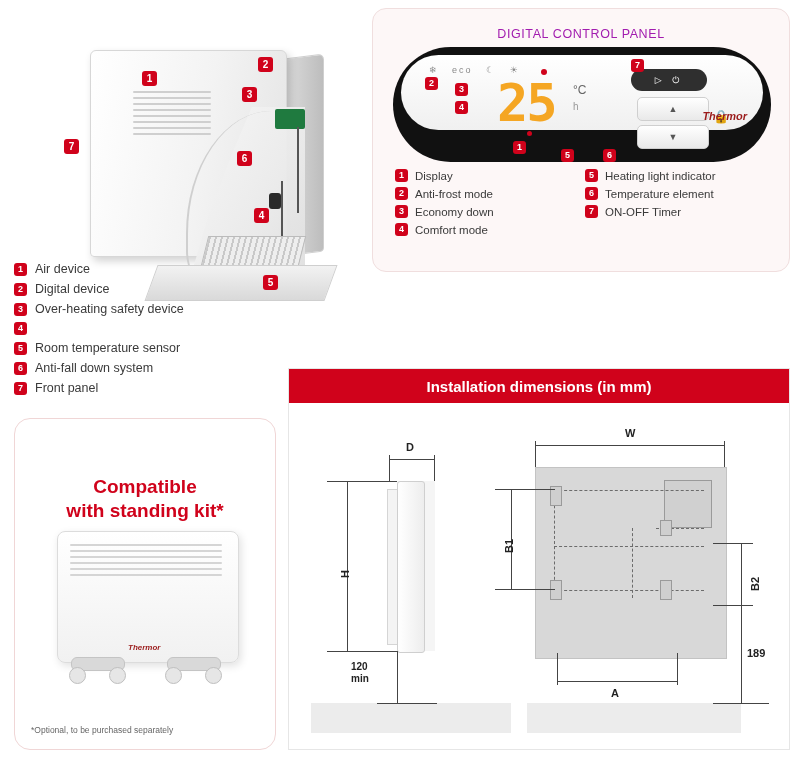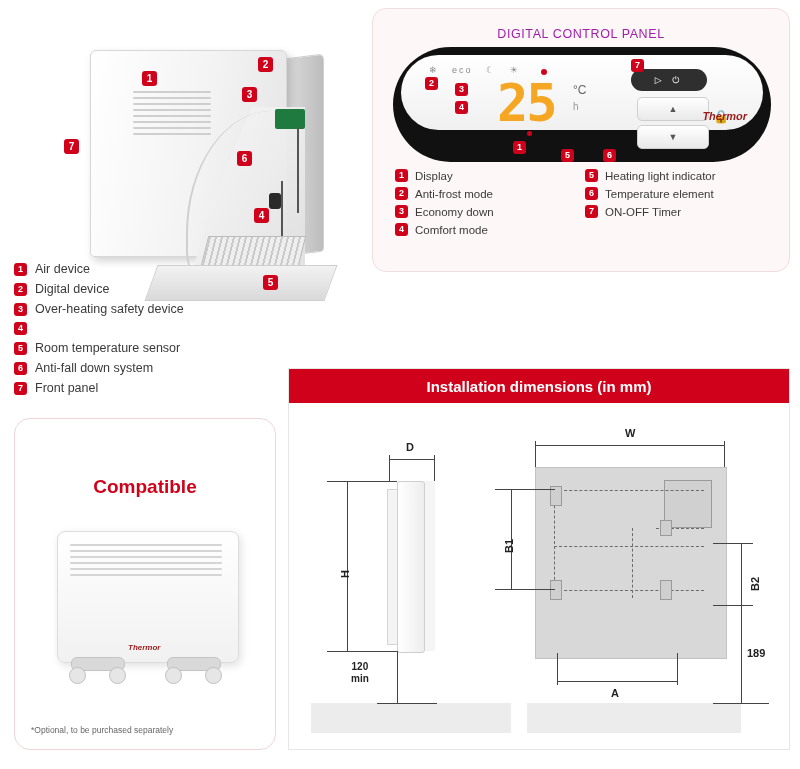--- a/index.html
+++ b/index.html
@@ -290,20 +290,21 @@
         <div class="badge xs">7</div>
         <div class="txt">ON-OFF Timer</div>
       </div>
     </div>
   </div>
 </div>
 
 <div class="abs" id="kit-card">
   <div id="kit-title">
     <div>Compatible</div>
+    <div>with standing kit*</div>
   </div>
 
   <div class="kit-heater">
     <div class="kit-grille">
       <i></i>
         <i></i>
         <i></i>
         <i></i>
         <i></i>
         <i></i>
@@ -337,21 +338,21 @@
     <div class="tick" style="left:145px;top:52px;width:1px;height:26px;"></div>
     <div class="dimlabel" style="left:117px;top:38px;">D</div>
 
     <div class="tick" style="left:58px;top:78px;width:1px;height:170px;"></div>
     <div class="tick" style="left:38px;top:78px;width:70px;height:1px;"></div>
     <div class="tick" style="left:38px;top:248px;width:70px;height:1px;"></div>
     <div class="dimlabel rot" style="left:50px;top:175px;">H</div>
 
     <div class="tick" style="left:108px;top:248px;width:1px;height:52px;"></div>
     <div class="tick" style="left:88px;top:300px;width:60px;height:1px;"></div>
-    <div class="smalllabel" style="left:62px;top:258px;text-align:center;">
+    <div class="smalllabel" style="left:62px;top:258px;">
       <span>120</span><br>
       <span>min</span>
     </div>
 
     <div class="front-view">
       <div class="fv-square"></div>
       <div class="fv-inner" style="left:18px;top:22px;width:150px;height:0;border-width:1px 0 0 0;"></div>
       <div class="fv-inner" style="left:18px;top:22px;width:0;height:100px;border-width:0 0 0 1px;"></div>
       <div class="fv-inner" style="left:18px;top:78px;width:150px;height:0;border-width:1px 0 0 0;"></div>
       <div class="fv-inner" style="left:18px;top:122px;width:150px;height:0;border-width:1px 0 0 0;"></div>

